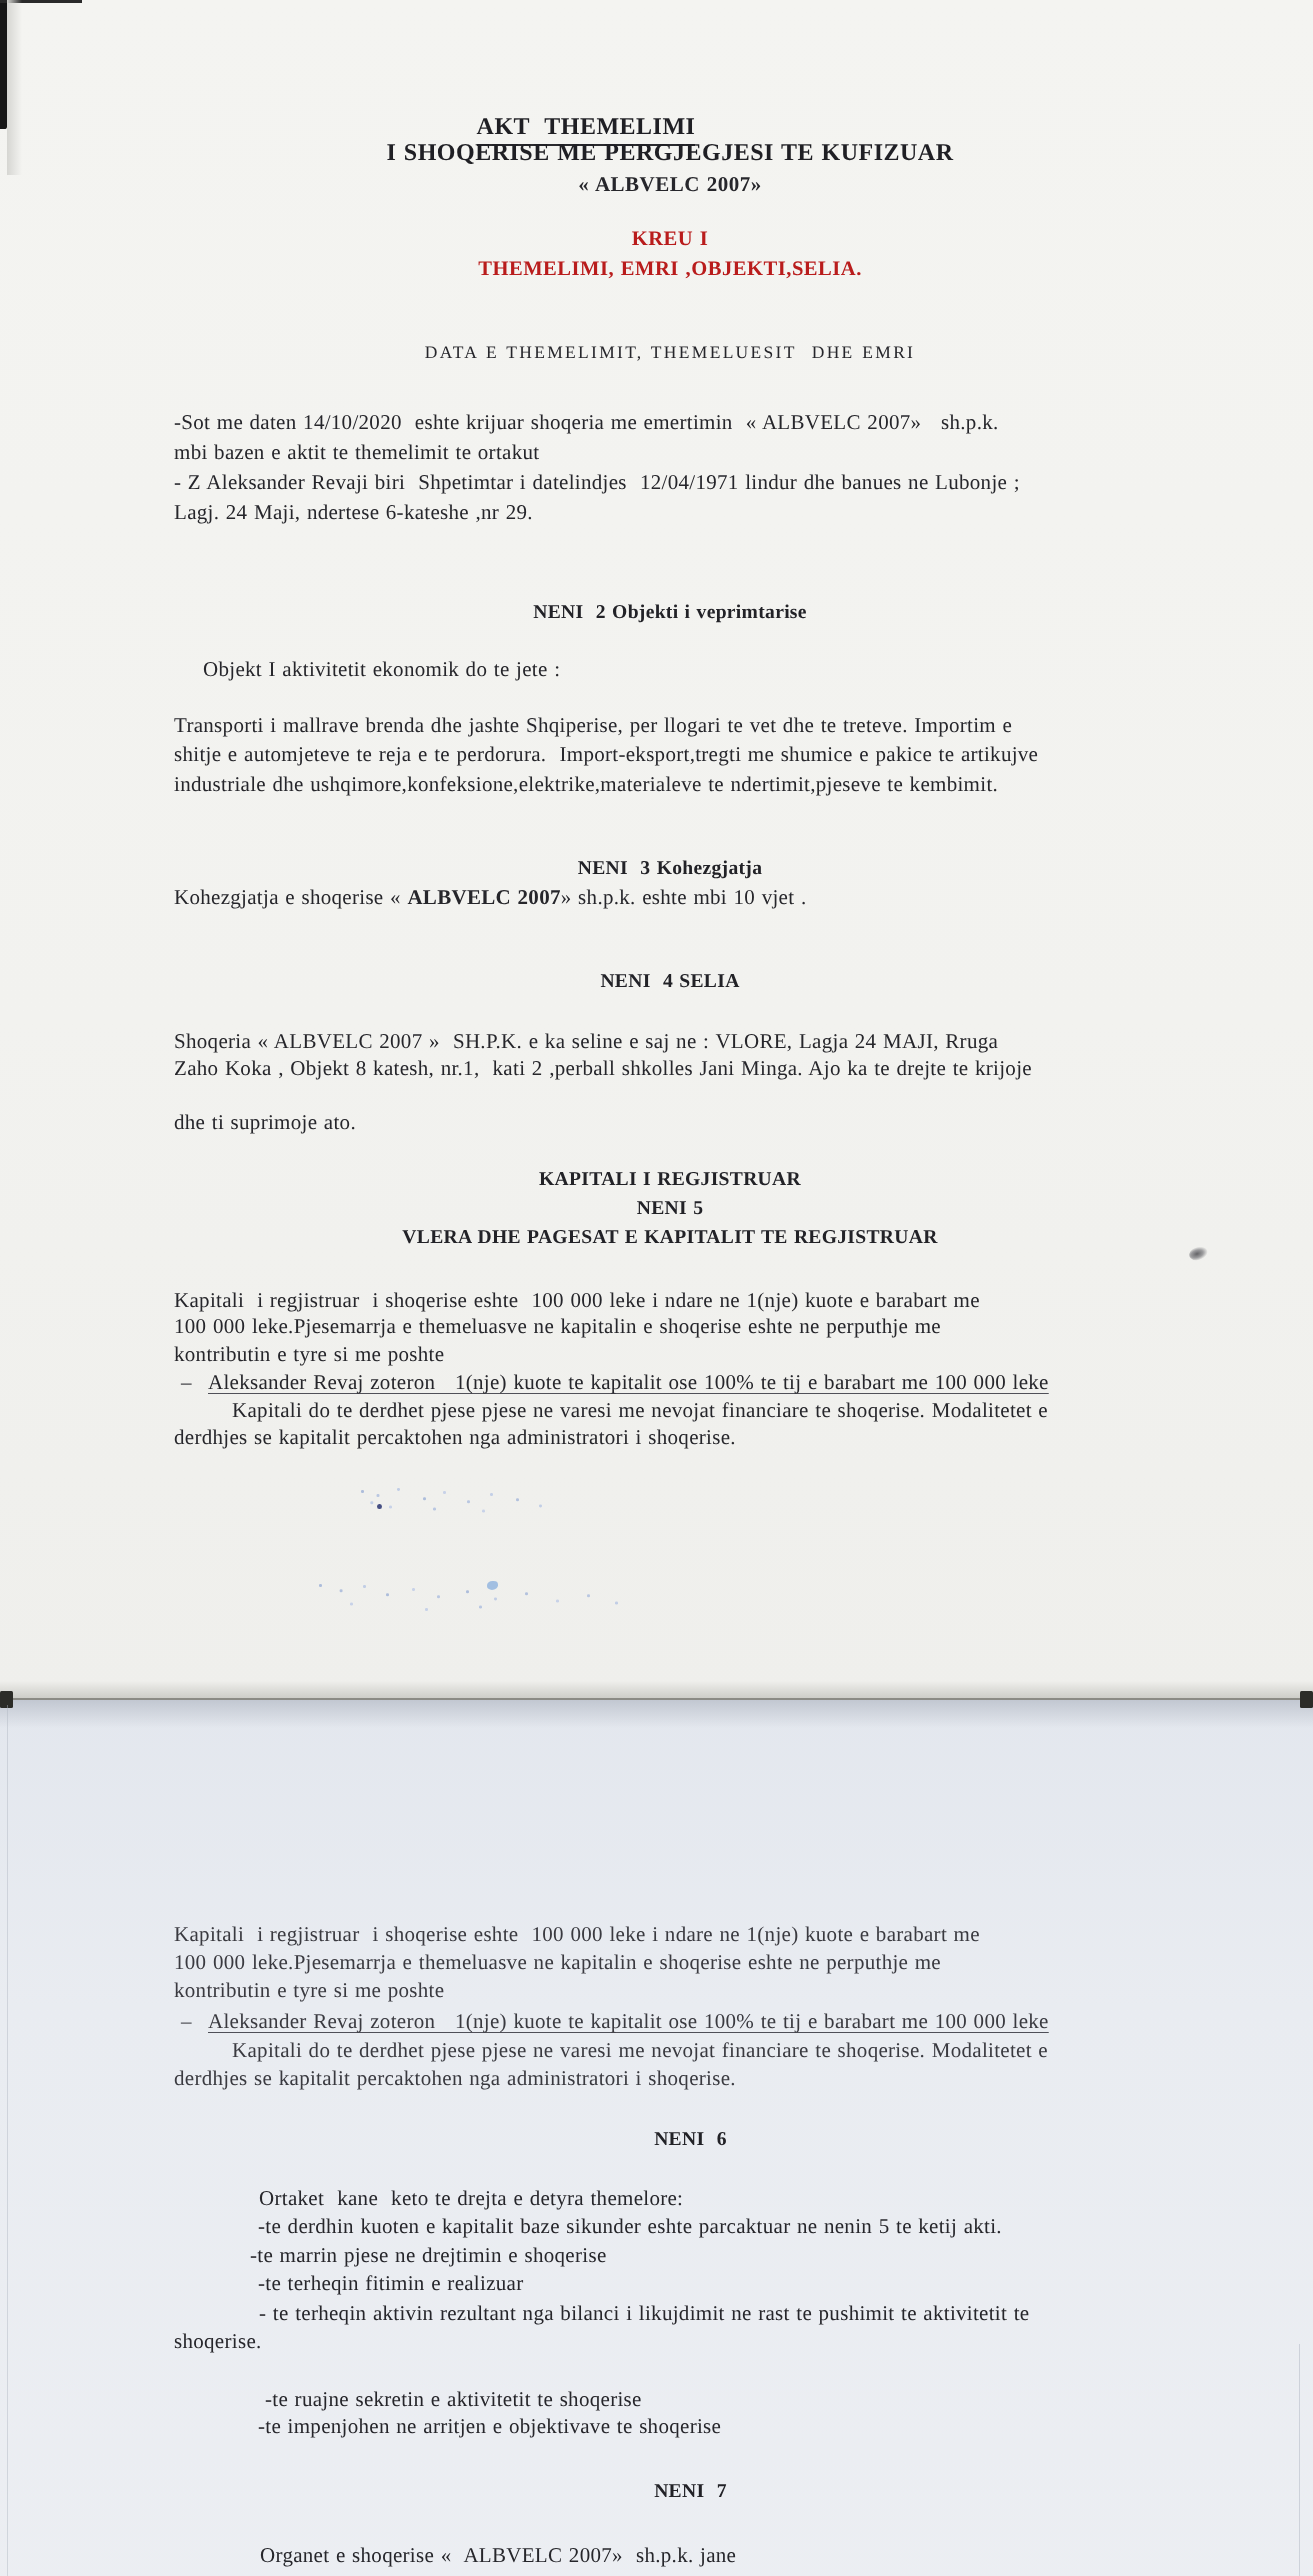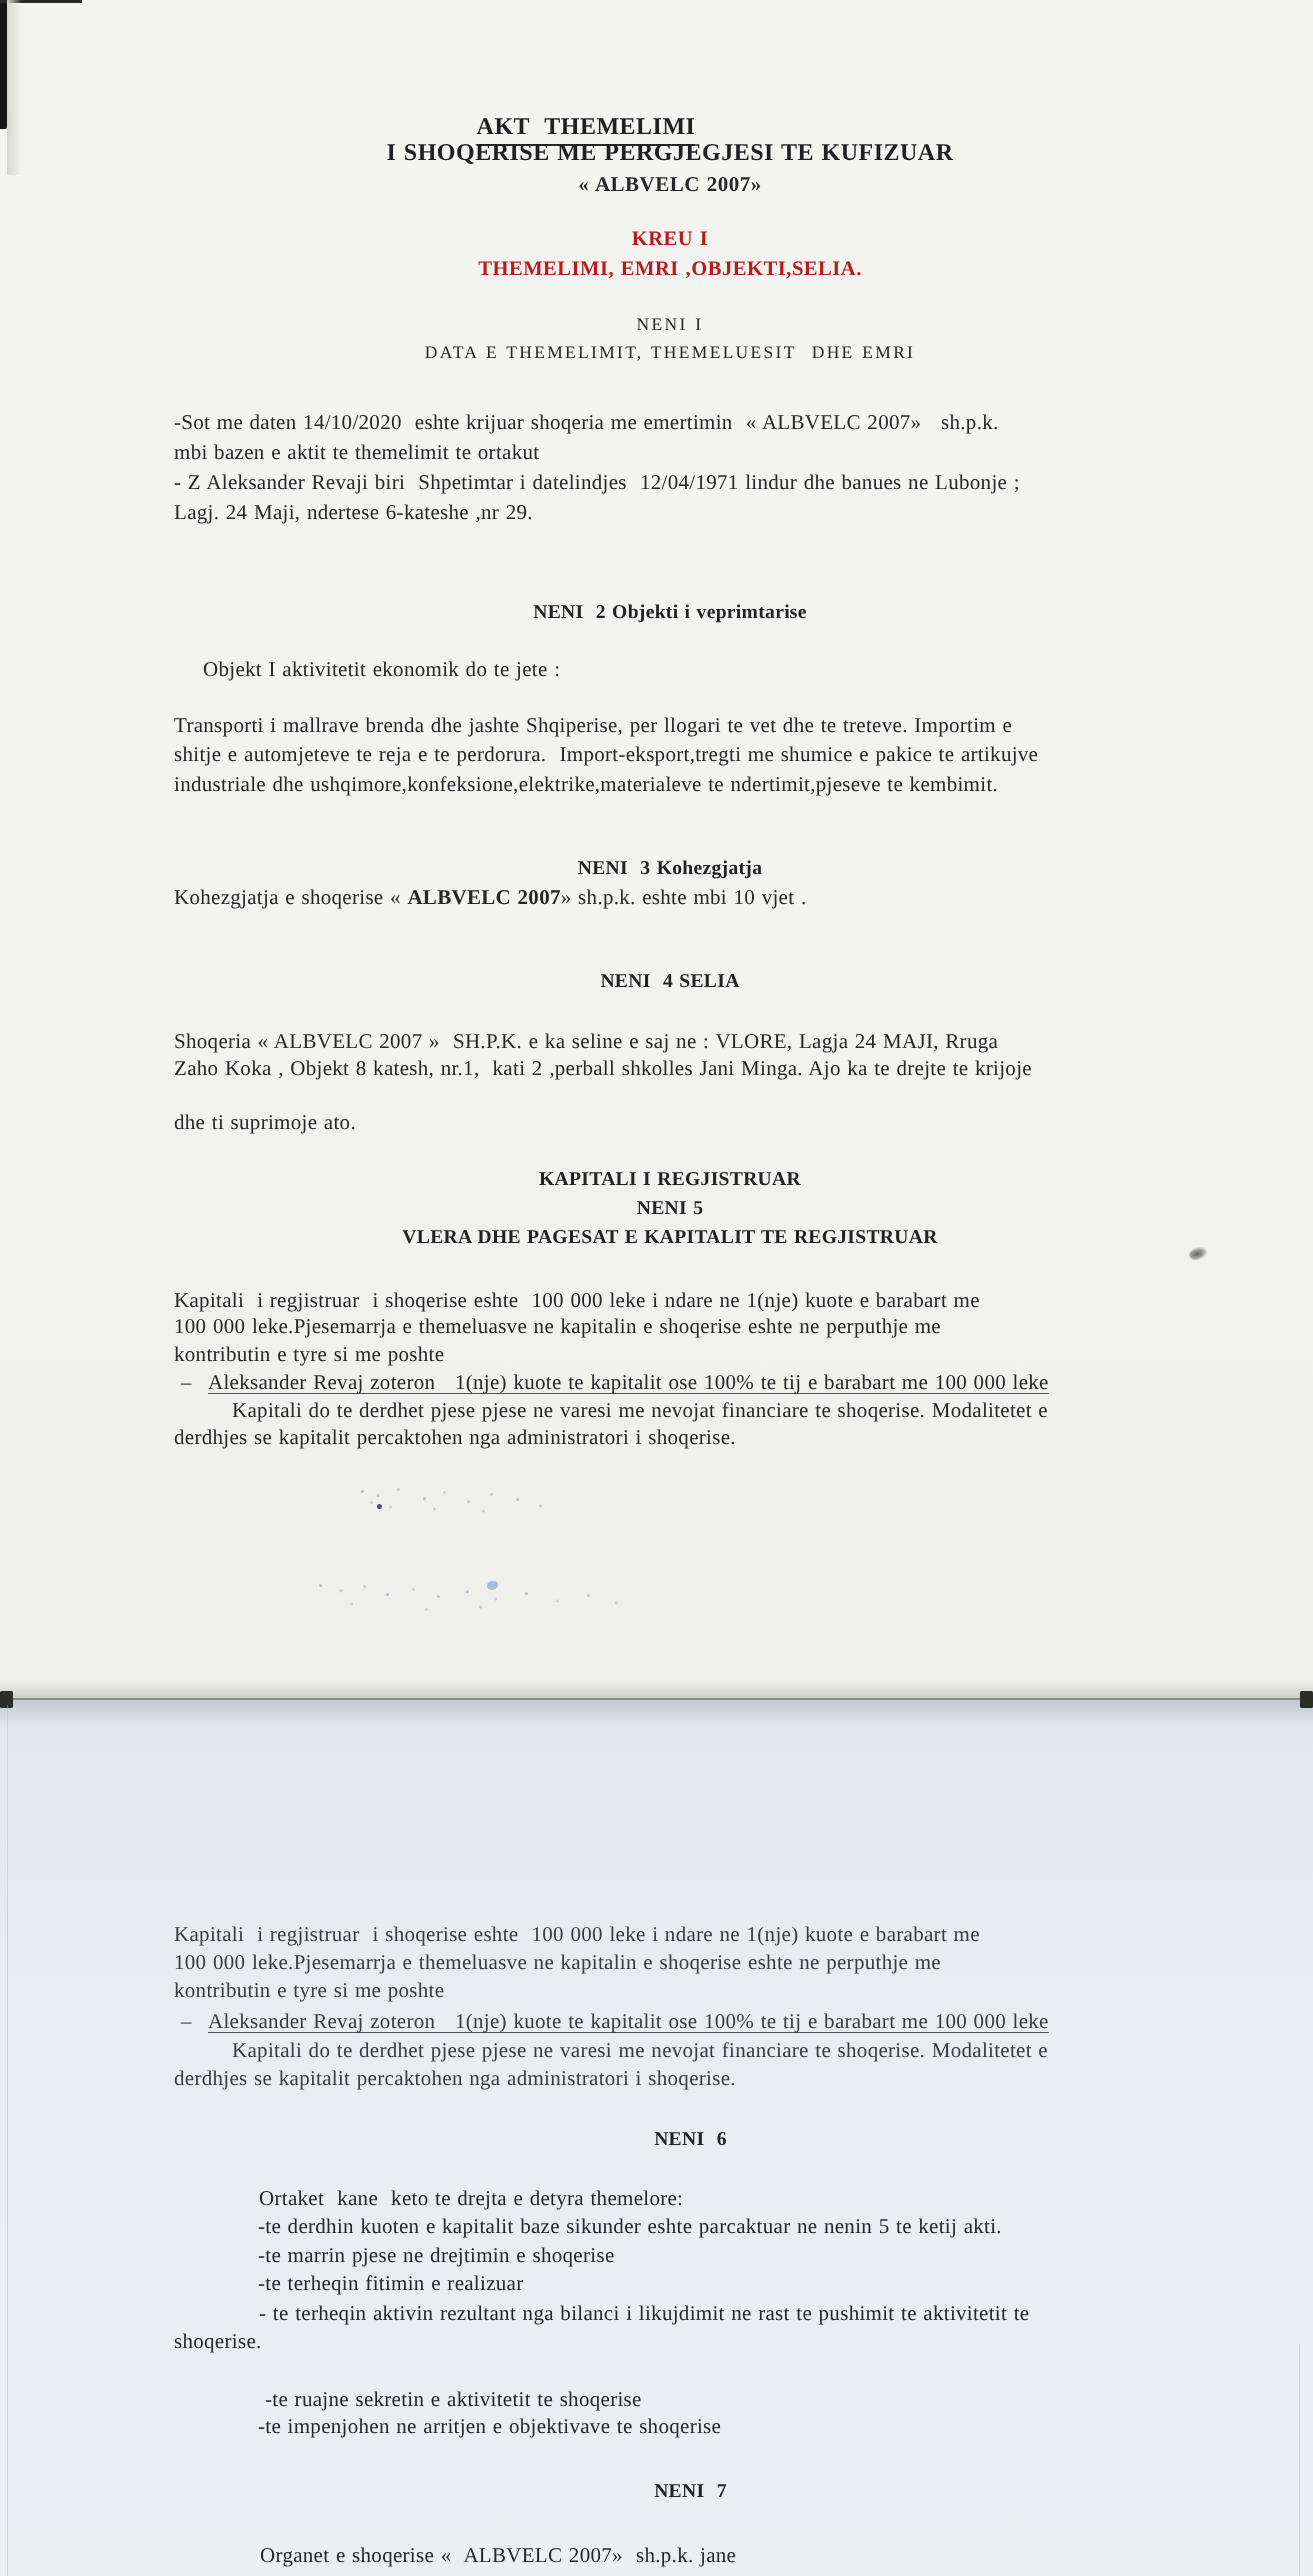--- a/index.html
+++ b/index.html
@@ -67,21 +67,20 @@
 
   <div id="page1" class="page"></div>
 
   <div class="t center cA" style="top:115px;"><span class="title u-title">AKT  THEMELIMI</span></div>
   <div class="t center cB title" style="top:141px;">I SHOQERISE ME PERGJEGJESI TE KUFIZUAR</div>
   <div class="t center cB title3" style="top:172px;">« ALBVELC 2007»</div>
 
   <div class="t center cB kreu" style="top:227px;">KREU I</div>
   <div class="t center cB kreu" style="top:257px;">THEMELIMI, EMRI ,OBJEKTI,SELIA.</div>
 
-  <div class="t center cB small" style="top:312px;">NENI I</div>
   <div class="t center cB small" style="top:340px;">DATA E THEMELIMIT, THEMELUESIT  DHE EMRI</div>
 
   <div class="t" style="top:410px;left:174px;">-Sot me daten 14/10/2020  eshte krijuar shoqeria me emertimin  « ALBVELC 2007»   sh.p.k.</div>
   <div class="t" style="top:440px;left:174px;">mbi bazen e aktit te themelimit te ortakut</div>
   <div class="t" style="top:470px;left:174px;">- Z Aleksander Revaji biri  Shpetimtar i datelindjes  12/04/1971 lindur dhe banues ne Lubonje ;</div>
   <div class="t" style="top:500px;left:174px;">Lagj. 24 Maji, ndertese 6-kateshe ,nr 29.</div>
 
   <div class="t center cB h" style="top:600px;">NENI  2 Objekti i veprimtarise</div>
   <div class="t" style="top:657px;left:203px;">Objekt I aktivitetit ekonomik do te jete :</div>
   <div class="t" style="top:713px;left:174px;">Transporti i mallrave brenda dhe jashte Shqiperise, per llogari te vet dhe te treteve. Importim e</div>
@@ -114,21 +113,21 @@
   <div class="t faded" style="top:1950px;left:174px;">100 000 leke.Pjesemarrja e themeluasve ne kapitalin e shoqerise eshte ne perputhje me</div>
   <div class="t faded" style="top:1978px;left:174px;">kontributin e tyre si me poshte</div>
   <div class="t faded" style="top:2009px;left:181px;">–</div>
   <div class="t faded ul" style="top:2009px;left:208px;">Aleksander Revaj zoteron   1(nje) kuote te kapitalit ose 100% te tij e barabart me 100 000 leke</div>
   <div class="t faded" style="top:2038px;left:232px;">Kapitali do te derdhet pjese pjese ne varesi me nevojat financiare te shoqerise. Modalitetet e</div>
   <div class="t faded" style="top:2066px;left:174px;">derdhjes se kapitalit percaktohen nga administratori i shoqerise.</div>
 
   <div class="t center cC h" style="top:2127px;">NENI  6</div>
   <div class="t" style="top:2186px;left:259px;">Ortaket  kane  keto te drejta e detyra themelore:</div>
   <div class="t" style="top:2214px;left:258px;">-te derdhin kuoten e kapitalit baze sikunder eshte parcaktuar ne nenin 5 te ketij akti.</div>
-  <div class="t" style="top:2243px;left:258px;">-te marrin pjese ne drejtimin e shoqerise</div>
+  <div class="t" style="top:2243px;left:250px;">-te marrin pjese ne drejtimin e shoqerise</div>
   <div class="t" style="top:2271px;left:258px;">-te terheqin fitimin e realizuar</div>
   <div class="t" style="top:2301px;left:259px;">- te terheqin aktivin rezultant nga bilanci i likujdimit ne rast te pushimit te aktivitetit te</div>
   <div class="t" style="top:2329px;left:174px;">shoqerise.</div>
   <div class="t" style="top:2387px;left:265px;">-te ruajne sekretin e aktivitetit te shoqerise</div>
   <div class="t" style="top:2414px;left:258px;">-te impenjohen ne arritjen e objektivave te shoqerise</div>
 
   <div class="t center cC h" style="top:2479px;">NENI  7</div>
   <div class="t" style="top:2543px;left:260px;">Organet e shoqerise «  ALBVELC 2007»  sh.p.k. jane</div>
   <div class="t" style="top:2572px;left:258px;">-Asambleja e ortakeve</div>
 

